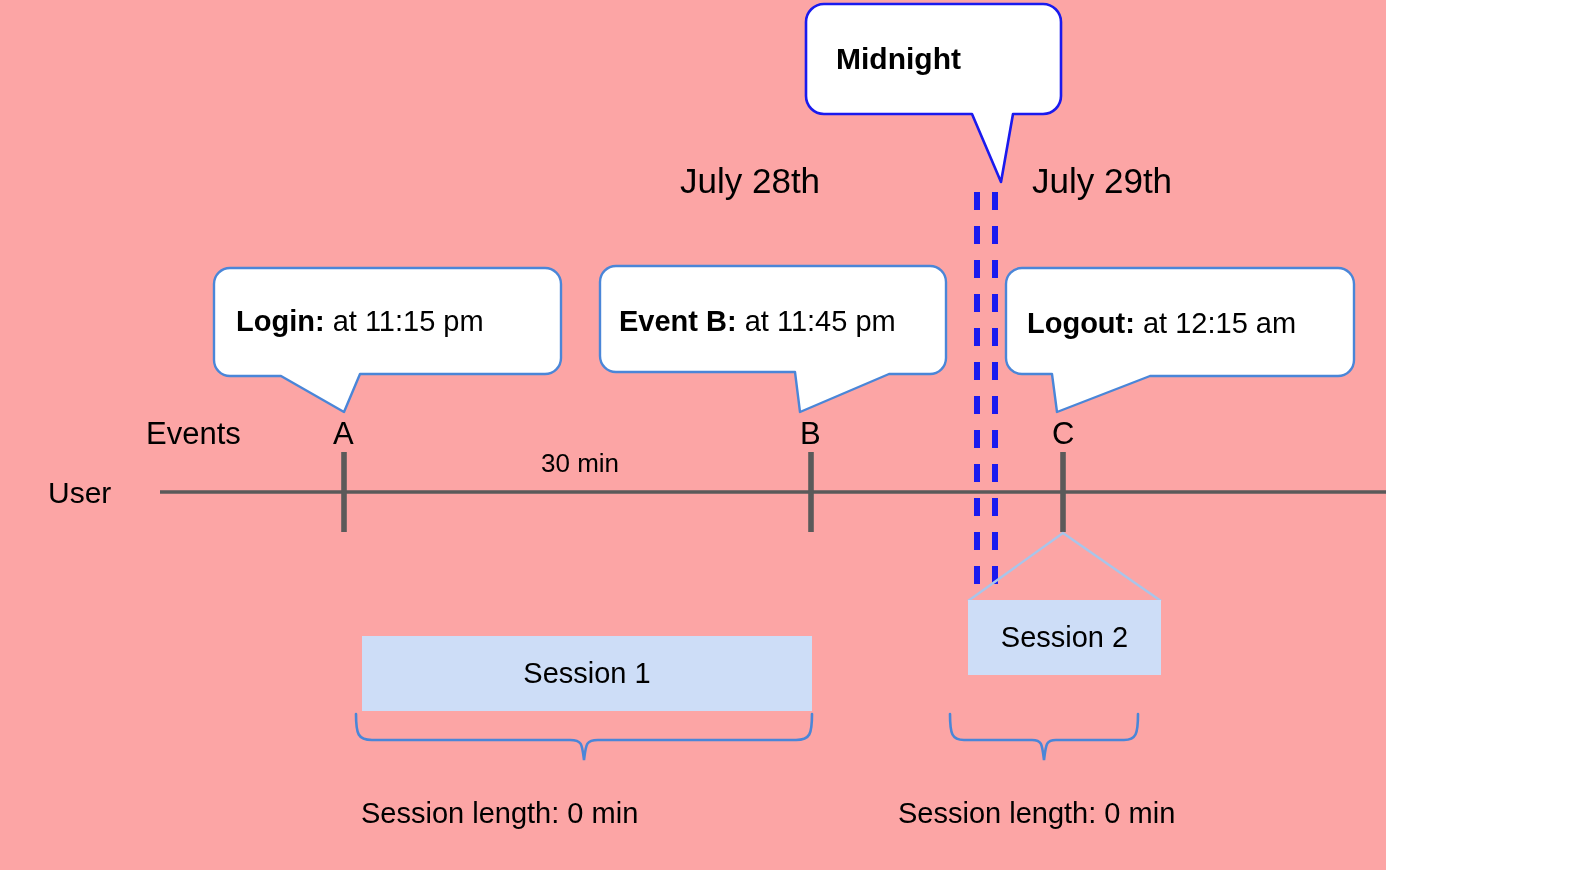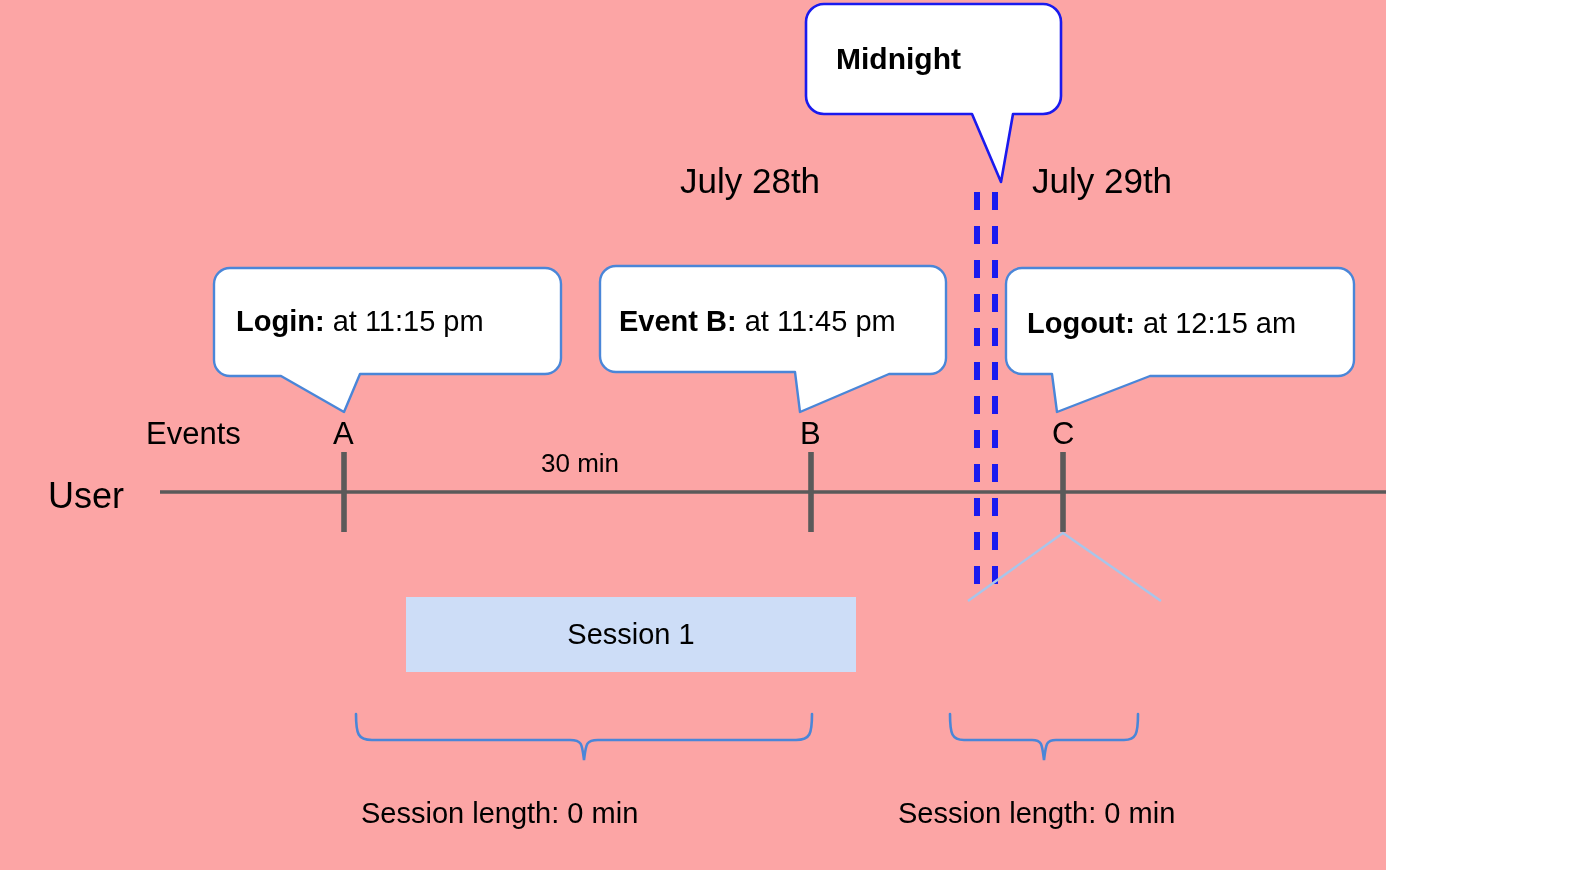--- a/index.html
+++ b/index.html
@@ -46,21 +46,21 @@
   }
 
   
   .day-label {
     font-size: 35px;
     color: #000000;
   }
 
   
   .events-label { font-size: 31px; color: #000000; }
-  .user-label   { font-size: 36px; color: #000000; }
+  .user-label   { font-size: 30px; color: #000000; }
   .marker-label { font-size: 31px; color: #000000; }
   .duration-label { font-size: 26px; color: #000000; }
 
   
   .session-box {
     position: absolute;
     background: #cdddf7;
     display: flex;
     align-items: center;
     justify-content: center;
@@ -201,20 +201,23 @@
 
   <div class="txt events-label" style="left:146px; top:418px;">Events</div>
   <div class="txt user-label" style="left:48px; top:478px;">User</div>
 
   <div class="txt marker-label" style="left:333px; top:418px;">A</div>
   <div class="txt marker-label" style="left:800px; top:418px;">B</div>
   <div class="txt marker-label" style="left:1052px; top:418px;">C</div>
 
   <div class="txt duration-label" style="left:541px; top:450px;">30 min</div>
 
-  <div class="session-box" style="left:362px; top:597px; width:450px; height:75px;margin-left:44px;">
+  <div class="session-box" style="left:362px; top:636px; width:450px; height:75px;">
     <span>Session 1</span>
+  </div>
+  <div class="session-box" style="left:968px; top:600px; width:193px; height:75px;">
+    <span>Session 2</span>
   </div>
 
   <div class="txt session-length-label" style="left:361px; top:799px;">Session length: 0 min</div>
   <div class="txt session-length-label" style="left:898px; top:799px;">Session length: 0 min</div>
 
 </div>
 
 </body></html>

